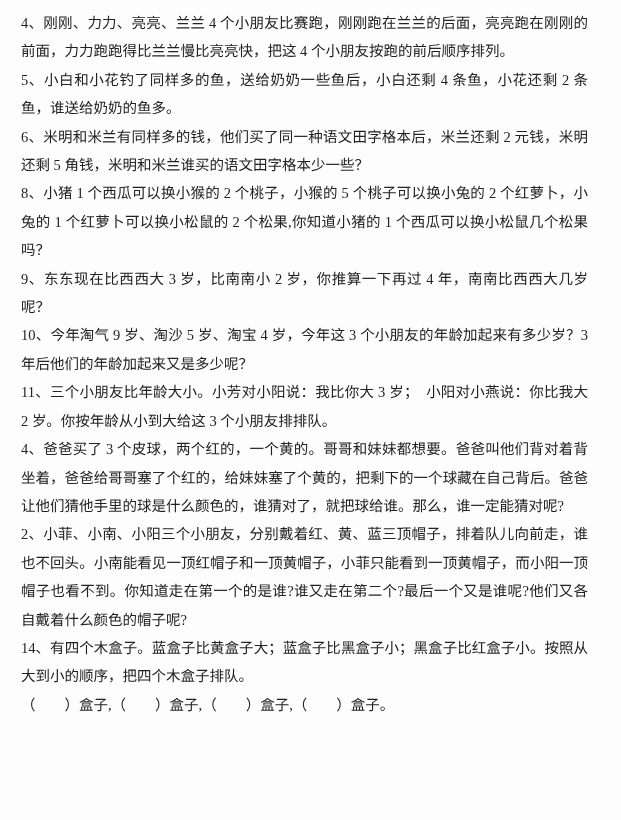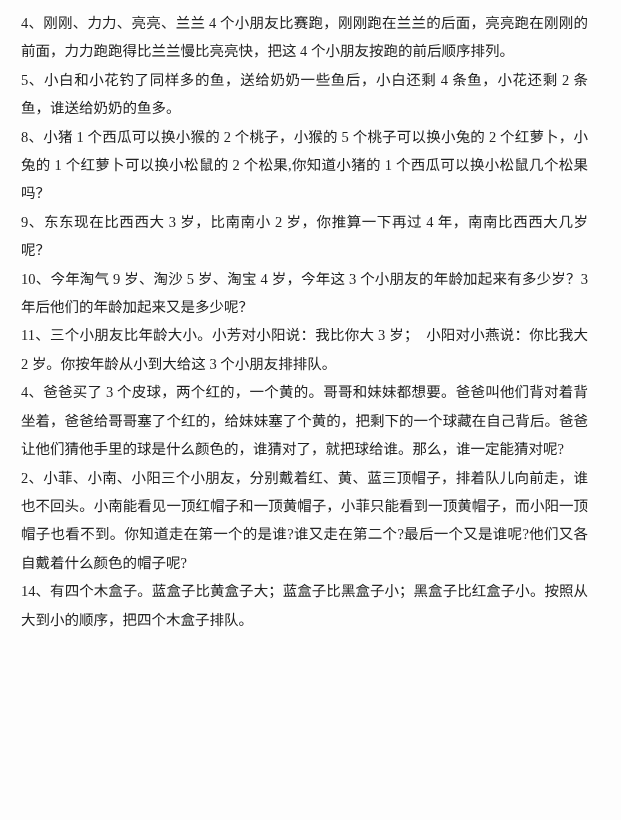--- a/index.html
+++ b/index.html
@@ -35,31 +35,33 @@
 </style>
 </head>
 <body style="background: rgb(253, 253, 253);">
 
 <div class="page" style="color: rgb(34, 34, 34);">
 
   <p><span>4、</span><span>刚刚、力力、亮亮、兰兰 4 个小朋友比赛跑，刚刚跑在兰兰的后面，亮亮跑在刚刚的前面，力力跑跑得比兰兰慢比亮亮快，把这 4 个小朋友按跑的前后顺序排列。</span></p>
 
   <p><span>5、</span><span>小白和小花钓了同样多的鱼，送给奶奶一些鱼后，小白还剩 4 条鱼，小花还剩 2 条鱼，谁送给奶奶的鱼多。</span></p>
 
+  <p><span>6、</span><span>米明和米兰有同样多的钱，他们买了同一种语文田字格本后，米兰还剩 2 元钱，米明还剩 5 角钱，米明和米兰谁买的语文田字格本少一些？</span></p>
 
 
   <p><span>8、</span><span>小猪 1 个西瓜可以换小猴的 2 个桃子，小猴的 5 个桃子可以换小兔的 2 个红萝卜，小兔的 1 个红萝卜可以换小松鼠的 2 个松果,你知道小猪的 1 个西瓜可以换小松鼠几个松果吗？</span></p>
 
   <p><span>9、</span><span>东东现在比西西大 3 岁，比南南小 2 岁，你推算一下再过 4 年，南南比西西大几岁呢？</span></p>
 
   <p><span>10、</span><span>今年淘气 9 岁、淘沙 5 岁、淘宝 4 岁，今年这 3 个小朋友的年龄加起来有多少岁？3 年后他们的年龄加起来又是多少呢？</span></p>
 
   <p><span>11、</span><span>三个小朋友比年龄大小。小芳对小阳说：我比你大 3 岁；　小阳对小燕说：你比我大 2 岁。你按年龄从小到大给这 3 个小朋友排排队。</span></p>
 
   <p><span>4、</span><span>爸爸买了 3 个皮球，两个红的，一个黄的。哥哥和妹妹都想要。爸爸叫他们背对着背坐着，爸爸给哥哥塞了个红的，给妹妹塞了个黄的，把剩下的一个球藏在自己背后。爸爸让他们猜他手里的球是什么颜色的，谁猜对了，就把球给谁。那么，谁一定能猜对呢?</span></p>
 
   <p><span>2、</span><span>小菲、小南、小阳三个小朋友，分别戴着红、黄、蓝三顶帽子，排着队儿向前走，谁也不回头。小南能看见一顶红帽子和一顶黄帽子，小菲只能看到一顶黄帽子，而小阳一顶帽子也看不到。你知道走在第一个的是谁?谁又走在第二个?最后一个又是谁呢?他们又各自戴着什么颜色的帽子呢?</span></p>
 
   <p><span>14、</span><span>有四个木盒子。蓝盒子比黄盒子大；蓝盒子比黑盒子小；黑盒子比红盒子小。按照从大到小的顺序，把四个木盒子排队。</span></p>
 
+  <p class="blanks">（　　）盒子,（　　）盒子,（　　）盒子,（　　）盒子。</p>
 
 
 </div>
 
 </body></html>

